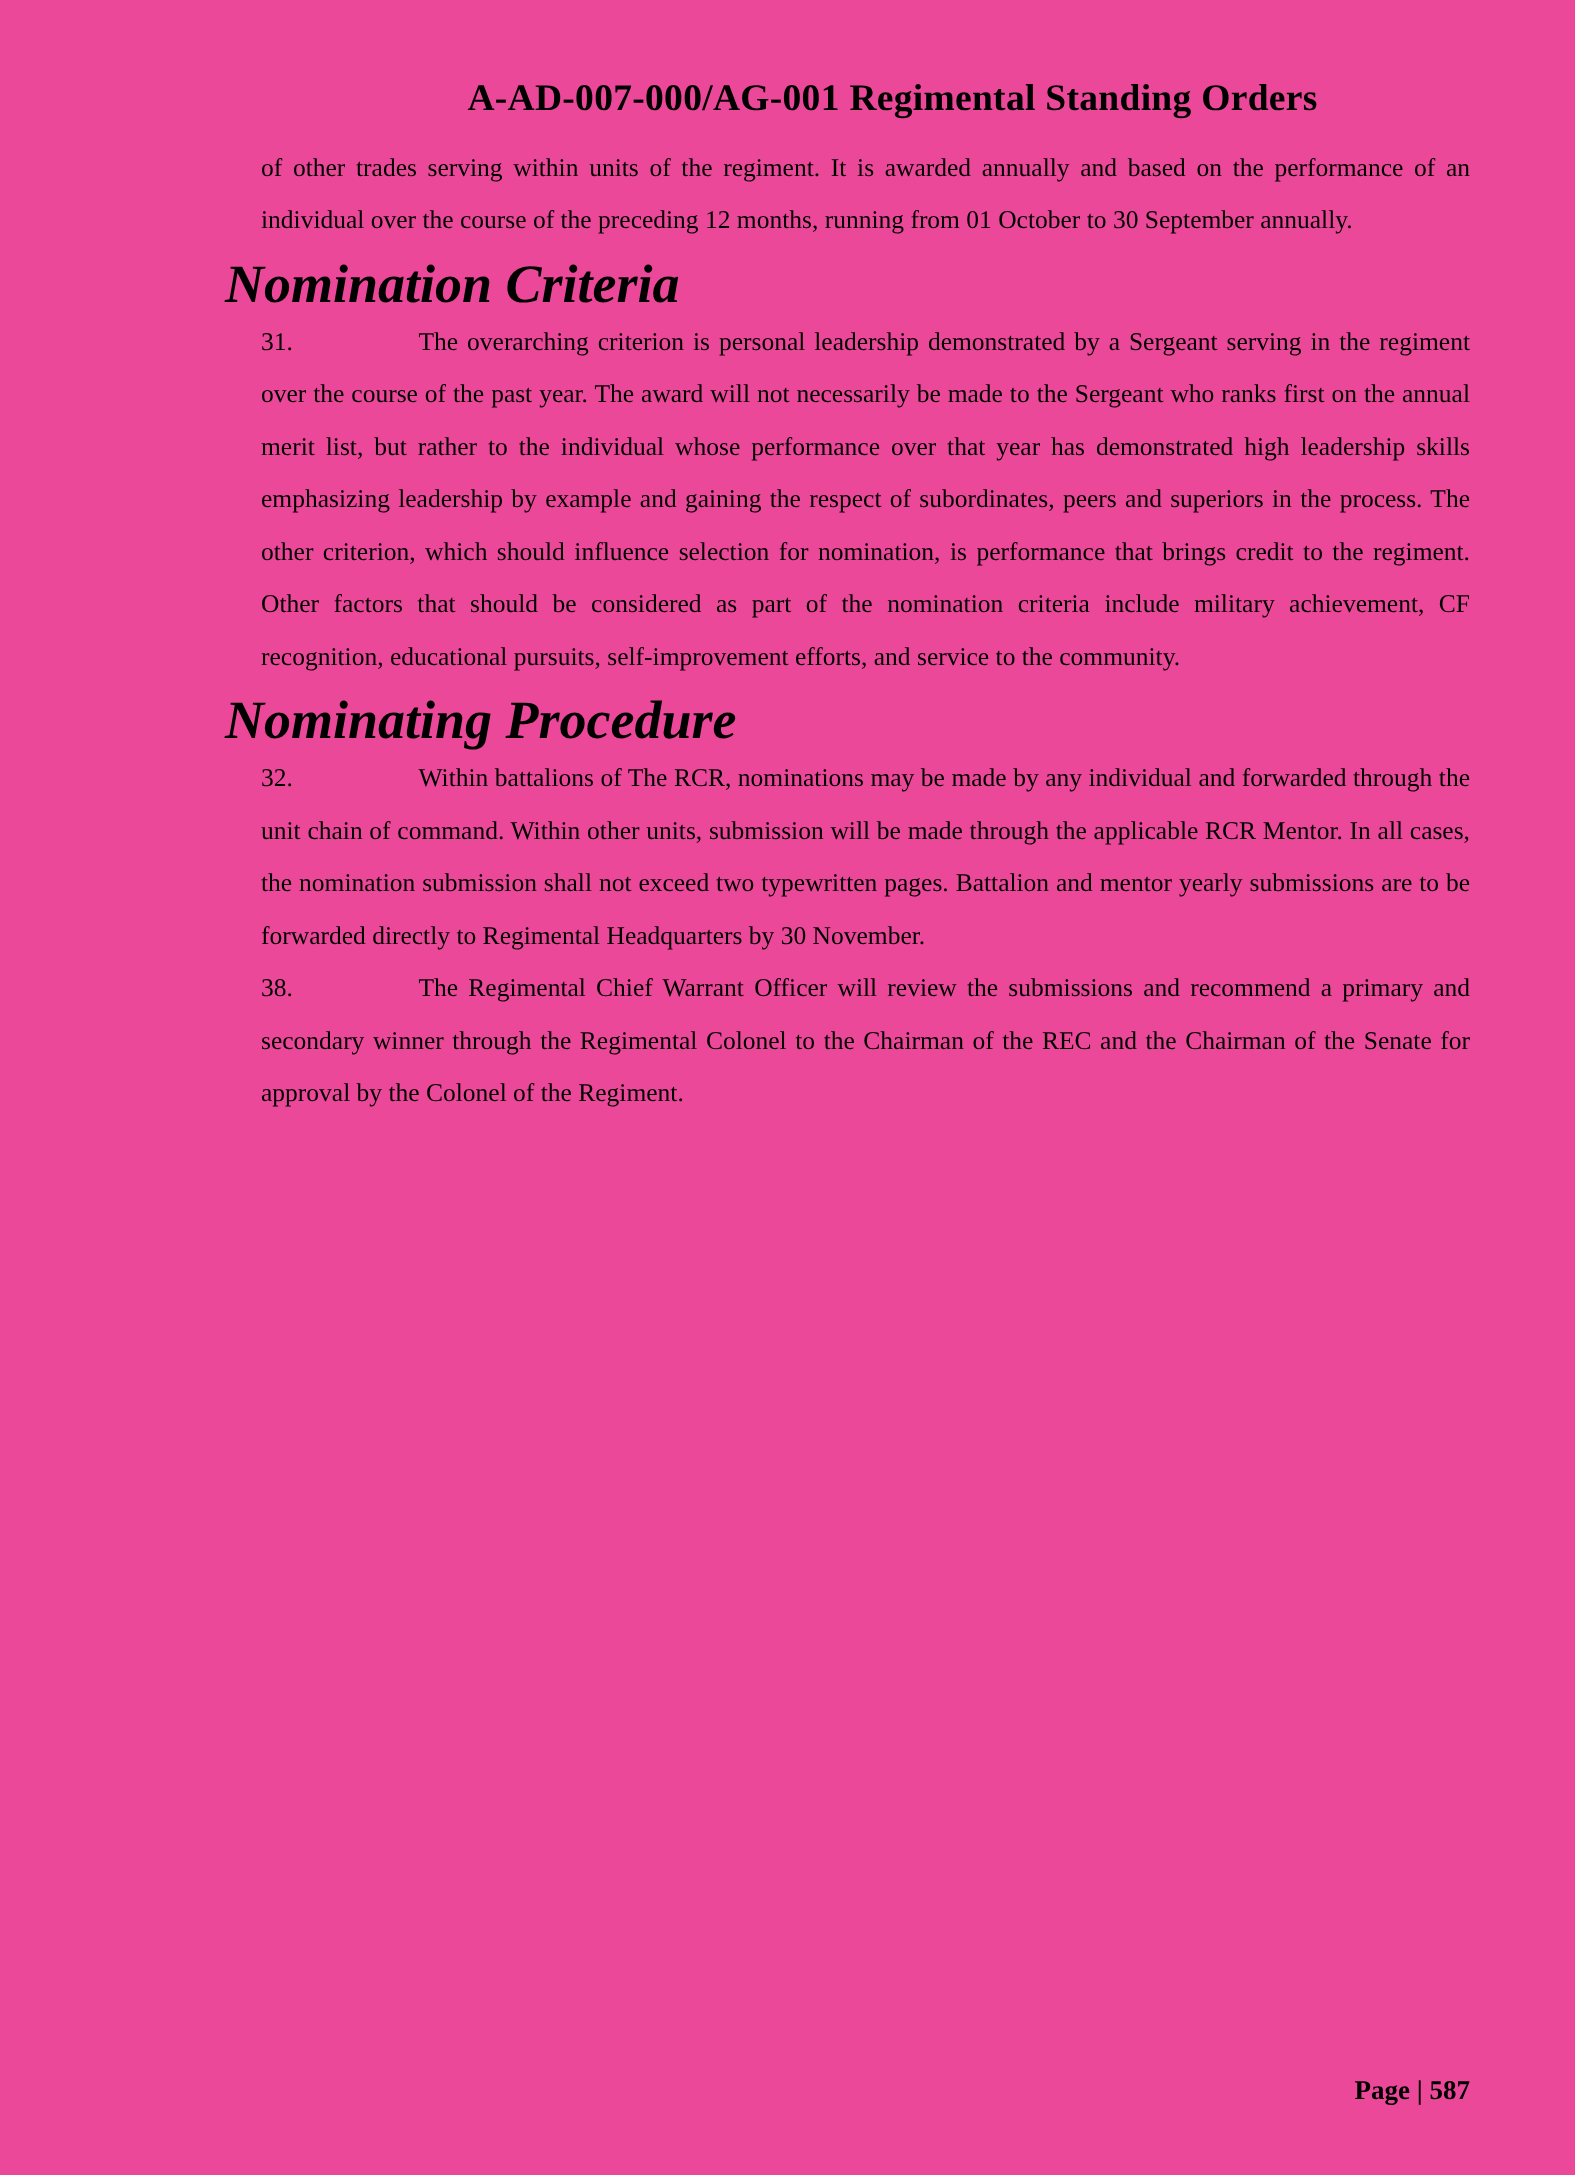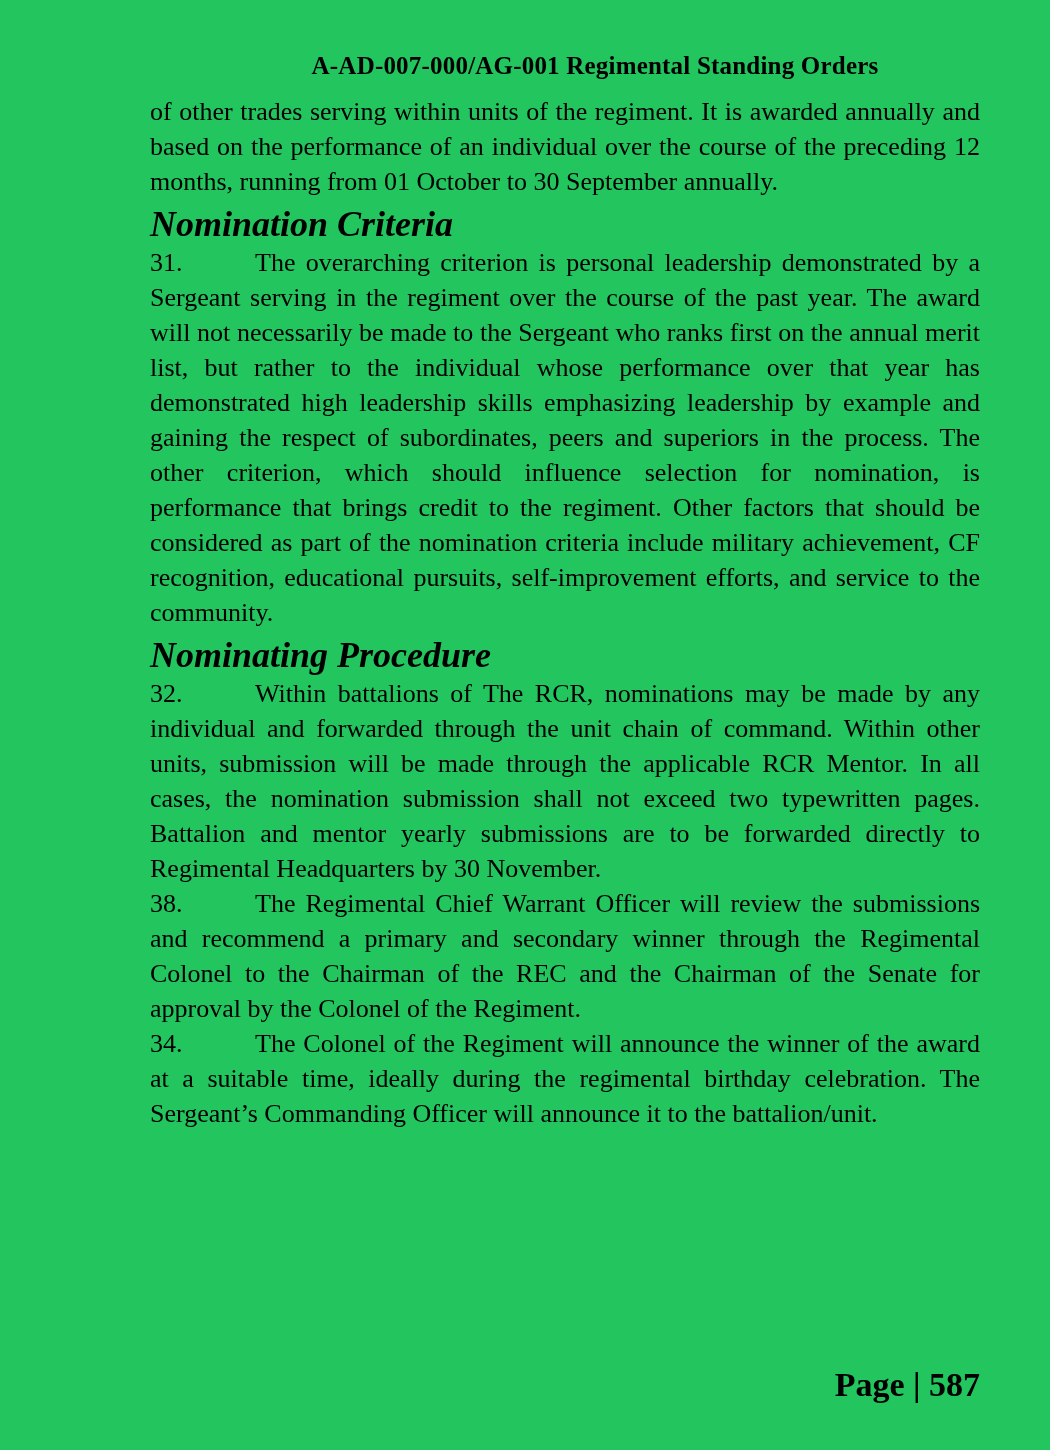--- a/index.html
+++ b/index.html
@@ -5,45 +5,46 @@
   * { margin: 0; padding: 0; box-sizing: border-box; }
   html, body {
     background: #ffffff;
     font-family: "Liberation Serif", "DejaVu Serif", serif;
     color: #000000;
   }
   .page {
     position: relative;
     width: 1050px;
     height: 1450px;
-    background: #22c55e;
+    background: #ec4899;
     padding: 52px 70px 28px 150px;
     display: flex;
     flex-direction: column;
     overflow: hidden;
   }
   .doc-header {
     text-align: center;
     margin-bottom: 14px;
     padding-left: 60px; 
   }
   .doc-title {
     font-size: 25px;
     font-weight: bold;
     letter-spacing: 0.2px;
     white-space: nowrap;
   }
   .doc-body {
     width: 100%;
   }
   .para {
-    font-size: 26px;
+    font-size: 17px;
     line-height: 35px;
     text-align: justify;
     text-justify: inter-word;
+    margin-left: 24px;
   }
   .num {
     display: inline-block;
     width: 105px;
   }
   .heading {
     font-size: 36px;
     line-height: 35px;
     font-weight: bold;
     font-style: italic;
@@ -51,21 +52,21 @@
     margin-bottom: 3px;
     text-align: left;
   }
   .para + .heading { margin-top: 8px; }
   .doc-footer {
     margin-top: auto;
     text-align: right;
     padding-bottom: 18px;
   }
   .page-number {
-    font-size: 34px;
+    font-size: 18px;
     font-weight: bold;
   }
 </style>
 </head>
 <body>
 
 <div class="page">
 
   <div class="doc-header">
     <div class="doc-title">A-AD-007-000/AG-001 Regimental Standing Orders</div>
@@ -80,21 +81,20 @@
     <p class="para"><span class="num">31.</span><span>The overarching criterion is personal leadership demonstrated by a Sergeant serving in the regiment over the course of the past year. The award will not necessarily be made to the Sergeant who ranks first on the annual merit list, but rather to the individual whose performance over that year has demonstrated high leadership skills emphasizing leadership by example and gaining the respect of subordinates, peers and superiors in the process. The other criterion, which should influence selection for nomination, is performance that brings credit to the regiment. Other factors that should be considered as part of the nomination criteria include military achievement, CF recognition, educational pursuits, self-improvement efforts, and service to the community.</span></p>
 
     <h2 class="heading">Nominating Procedure</h2>
 
     <p class="para"><span class="num">32.</span><span>Within battalions of The RCR, nominations may be made by any individual and forwarded through the unit chain of command. Within other units, submission will be made through the applicable RCR Mentor. In all cases, the nomination submission shall not exceed two typewritten pages. Battalion and mentor yearly submissions are to be forwarded directly to Regimental Headquarters by 30 November.</span></p>
 
 
     <p class="para"><span class="num">38.</span><span>The Regimental Chief Warrant Officer will review the submissions and recommend a primary and secondary winner through the Regimental Colonel to the Chairman of the REC and the Chairman of the Senate for approval by the Colonel of the Regiment.</span></p>
 
 
-    <p class="para"><span class="num">34.</span><span>The Colonel of the Regiment will announce the winner of the award at a suitable time, ideally during the regimental birthday celebration.  The Sergeant’s Commanding Officer will announce it to the battalion/unit.</span></p>
 
   </div>
 
   <div class="doc-footer">
     <span class="page-number">Page | 587</span>
   </div>
 
 </div>
 
 </body></html>

